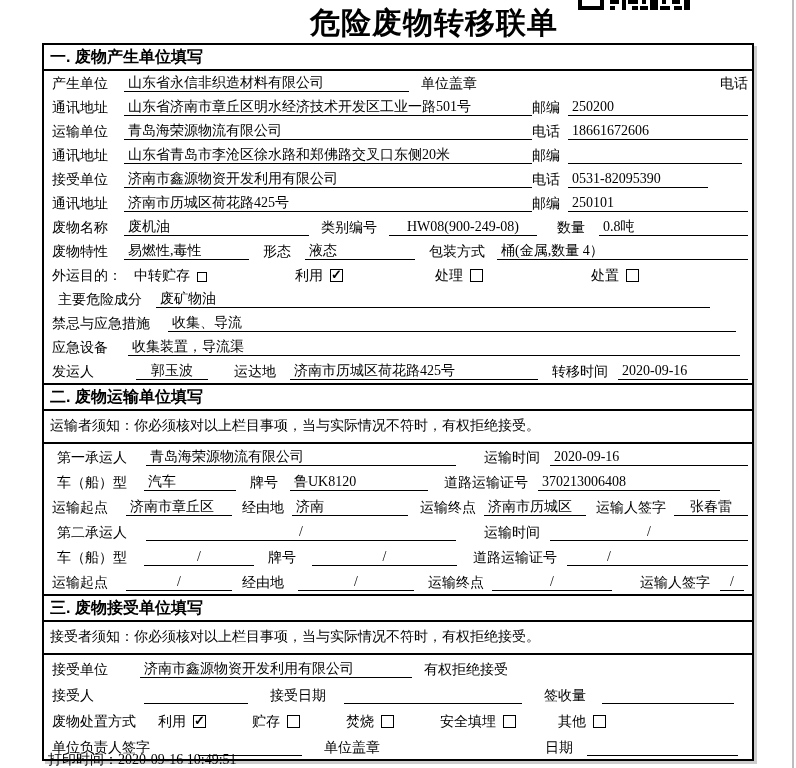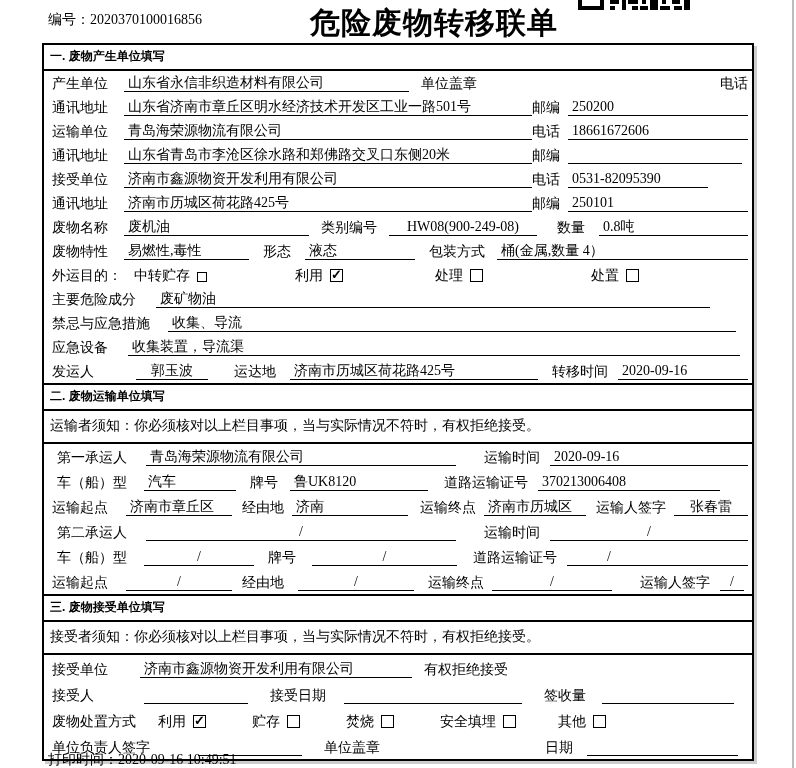--- a/index.html
+++ b/index.html
@@ -18,32 +18,32 @@
   .page-edge { position:absolute; right:2px; top:0; bottom:0; width:2px; background:#bdbdbd; }
 
   .form {
     position:absolute; left:42px; top:43px; width:712px;
     border:2px solid #000; background:#fff;
     box-shadow:3px 3px 0 #cdcdcd;
     box-sizing:border-box;
   }
   .sec-title {
     font-family:"Liberation Sans","DejaVu Sans",sans-serif;
-    font-weight:bold; font-size:12px; line-height:21px;
+    font-weight:bold; font-size:16px; line-height:21px;
     padding:1px 6px 2px; border-bottom:2px solid #000;
   }
   .sec-title.mid { border-top:2px solid #000; }
   .note { padding:6px 6px 7px; border-bottom:2px solid #000; }
 
   .row { display:flex; align-items:flex-end; padding:0 4px 3px 8px; box-sizing:border-box; }
   .h24 { height:24px; } .h25 { height:25px; } .h26 { height:26px; }
   .lbl { white-space:nowrap; line-height:17px; }
   .w62 { display:inline-block; width:62px; }
   .w80 { display:inline-block; width:80px;text-align:center; }
-  .w90 { display:inline-block; width:90px; }
+  .w90 { display:inline-block; width:90px;text-align:right; }
   .w104 { display:inline-block; width:104px; }
   .w106 { display:inline-block; width:106px; }
   .u {
     border-bottom:1px solid #000; padding:0 4px; white-space:nowrap;
     line-height:17px; box-sizing:border-box; overflow:hidden;
   }
   .u.f { flex:1; }
   .u.c { text-align:center; }
   .mla { margin-left:auto; }
 
@@ -56,21 +56,20 @@
   .cb.checked::after {
     content:"\2713"; position:absolute; left:0px; top:-4px; font-size:13px; font-weight:bold;
   }
   .print-line { position:absolute; left:48px; top:751px; white-space:nowrap; }
 </style>
 </head>
 <body>
 
 <div class="doc">
 
-  <div class="serial"><span>编号：</span><span>2020370100016856</span></div>
 
   <div class="title">危险废物转移联单</div>
 
   <svg class="qr" width="112" height="10" viewBox="0 0 112 10">
     <g fill="#000">
       <rect x="0" y="0" width="4" height="10"></rect>
         <rect x="22" y="0" width="4" height="10"></rect>
         <rect x="0" y="6" width="26" height="4"></rect>
       <rect x="32" y="0" width="9" height="4"></rect>
         <rect x="32" y="6" width="5" height="4"></rect>

